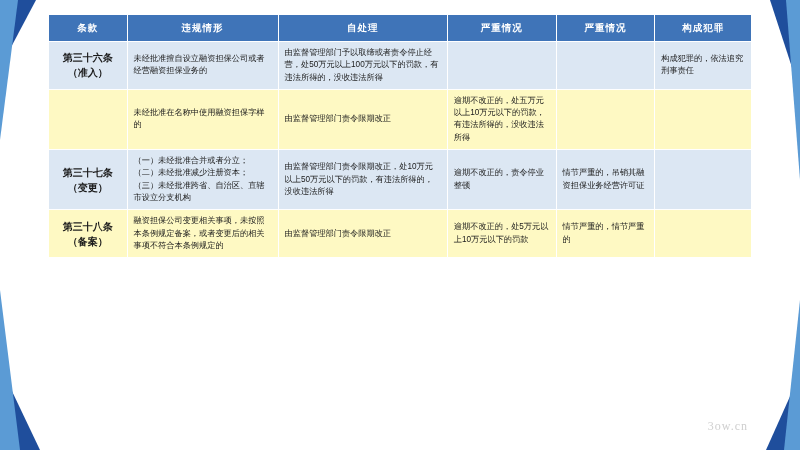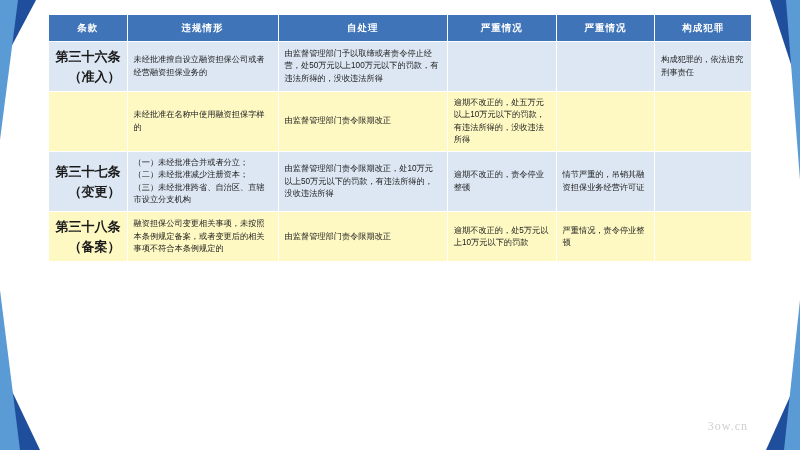--- a/index.html
+++ b/index.html
@@ -101,23 +101,23 @@
   }
   table.reg td {
     border: 1px solid #ffffff;
     vertical-align: middle;
     padding: 5px 6px;
   }
   .row-a td { background: #dce7f3; }
   .row-b td { background: #fef9c3; }
 
   td.clause {
-    text-align: right;
+    text-align: center;
     font-weight: bold;
-    font-size: 13px;
+    font-size: 10px;
     line-height: 1.5;
   }
   td.body {
     text-align: left;
   }
   .col1 { width: 78px; }
   .col2 { width: 150px; }
   .col3 { width: 168px; }
   .col4 { width: 108px; }
   .col5 { width: 98px; }
@@ -190,21 +190,21 @@
             <td class="body">由监督管理部门责令限期改正，处10万元以上50万元以下的罚款，有违法所得的，没收违法所得</td>
             <td class="body">逾期不改正的，责令停业整顿</td>
             <td class="body">情节严重的，吊销其融资担保业务经营许可证</td>
             <td class="body"></td>
           </tr>
           <tr class="row-b">
             <td class="clause">第三十八条<br>（备案）</td>
             <td class="body">融资担保公司变更相关事项，未按照本条例规定备案，或者变更后的相关事项不符合本条例规定的</td>
             <td class="body">由监督管理部门责令限期改正</td>
             <td class="body">逾期不改正的，处5万元以上10万元以下的罚款</td>
-            <td class="body">严重情况，责令停业整顿</td>
+            <td class="body">情节严重的，情节严重的</td>
             <td class="body"></td>
           </tr>
         </tbody>
     </table>
   </div>
 
   <div class="watermark">3ow.cn</div>
 </div>
 
 </body></html>

